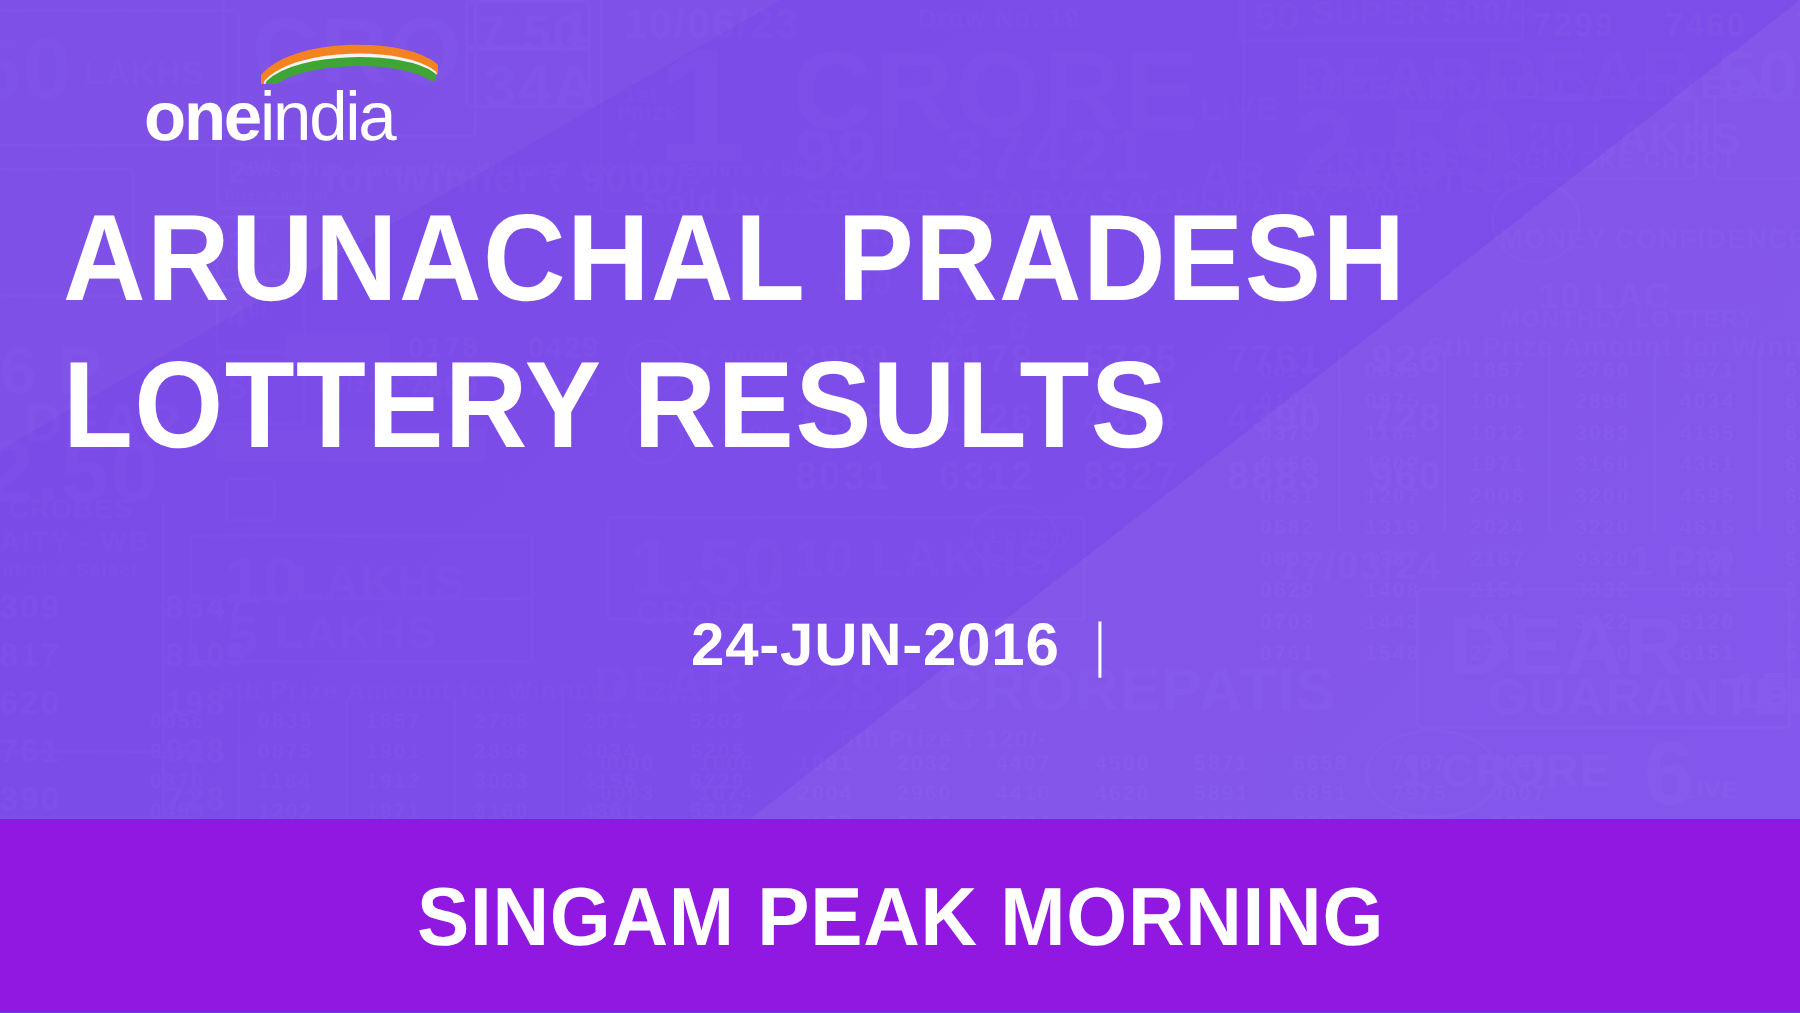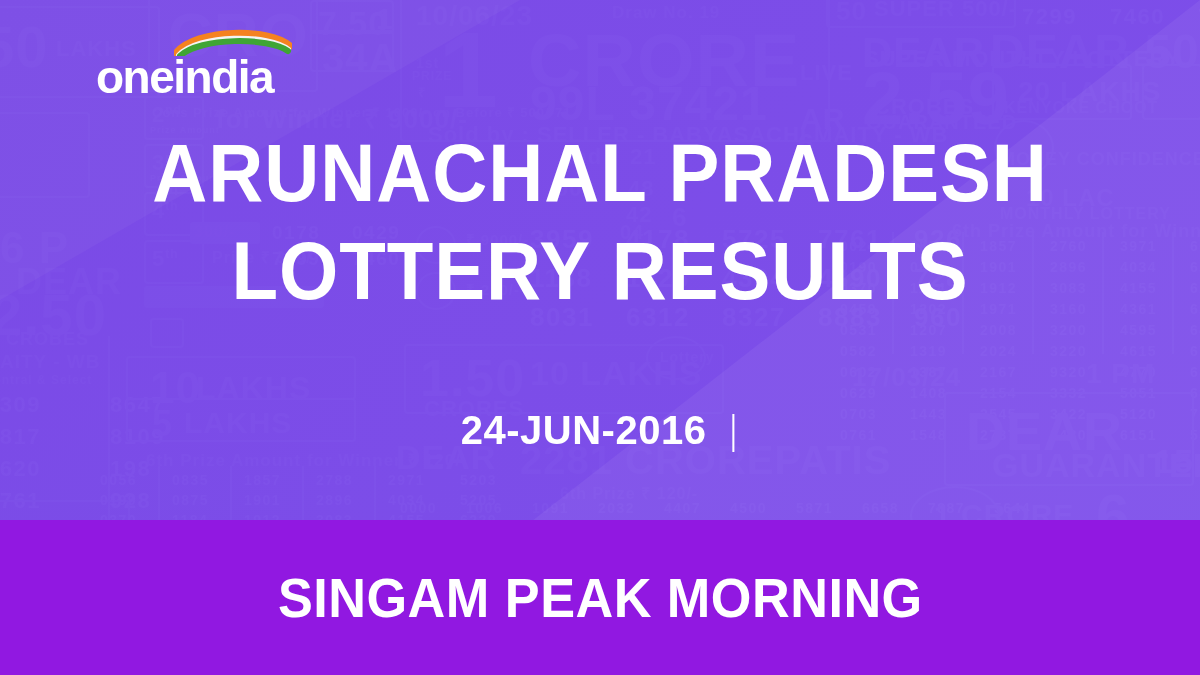--- a/index.html
+++ b/index.html
@@ -102,28 +102,27 @@
   .logo-text {
     position:absolute;
     left:0; top:28px;
     font-size:46px;
     line-height:1;
     color:#ffffff;
     letter-spacing:-1.5px;
     white-space:nowrap;
   }
   .logo-one { font-weight:700; }
-  .logo-india { font-weight:700; }
+  .logo-india { font-weight:400; }
 
   
   .headline {
     position:absolute;
     left:0; right:0;
     top:132px;
-    text-align:center;
     color:#ffffff;
   }
   .headline .l1,
   .headline .l2 {
     display:block;
     font-weight:900;
     font-size:82px;
     line-height:1.0;
     letter-spacing:1px;
     transform:scaleX(0.93);
@@ -148,21 +147,21 @@
     display:inline-block;
     margin-left:22px;
     font-weight:400;
     transform:scaleX(0.6);
   }
 
   
   .footer {
     position:absolute;
     left:0; bottom:0;
-    width:1200px; height:155px;
+    width:1200px; height:129px;
     background:#9118e1;
     display:flex;
     align-items:center;
     justify-content:center;
   }
   .footer-text {
     color:#ffffff;
     font-weight:900;
     font-size:55px;
     letter-spacing:0.5px;

